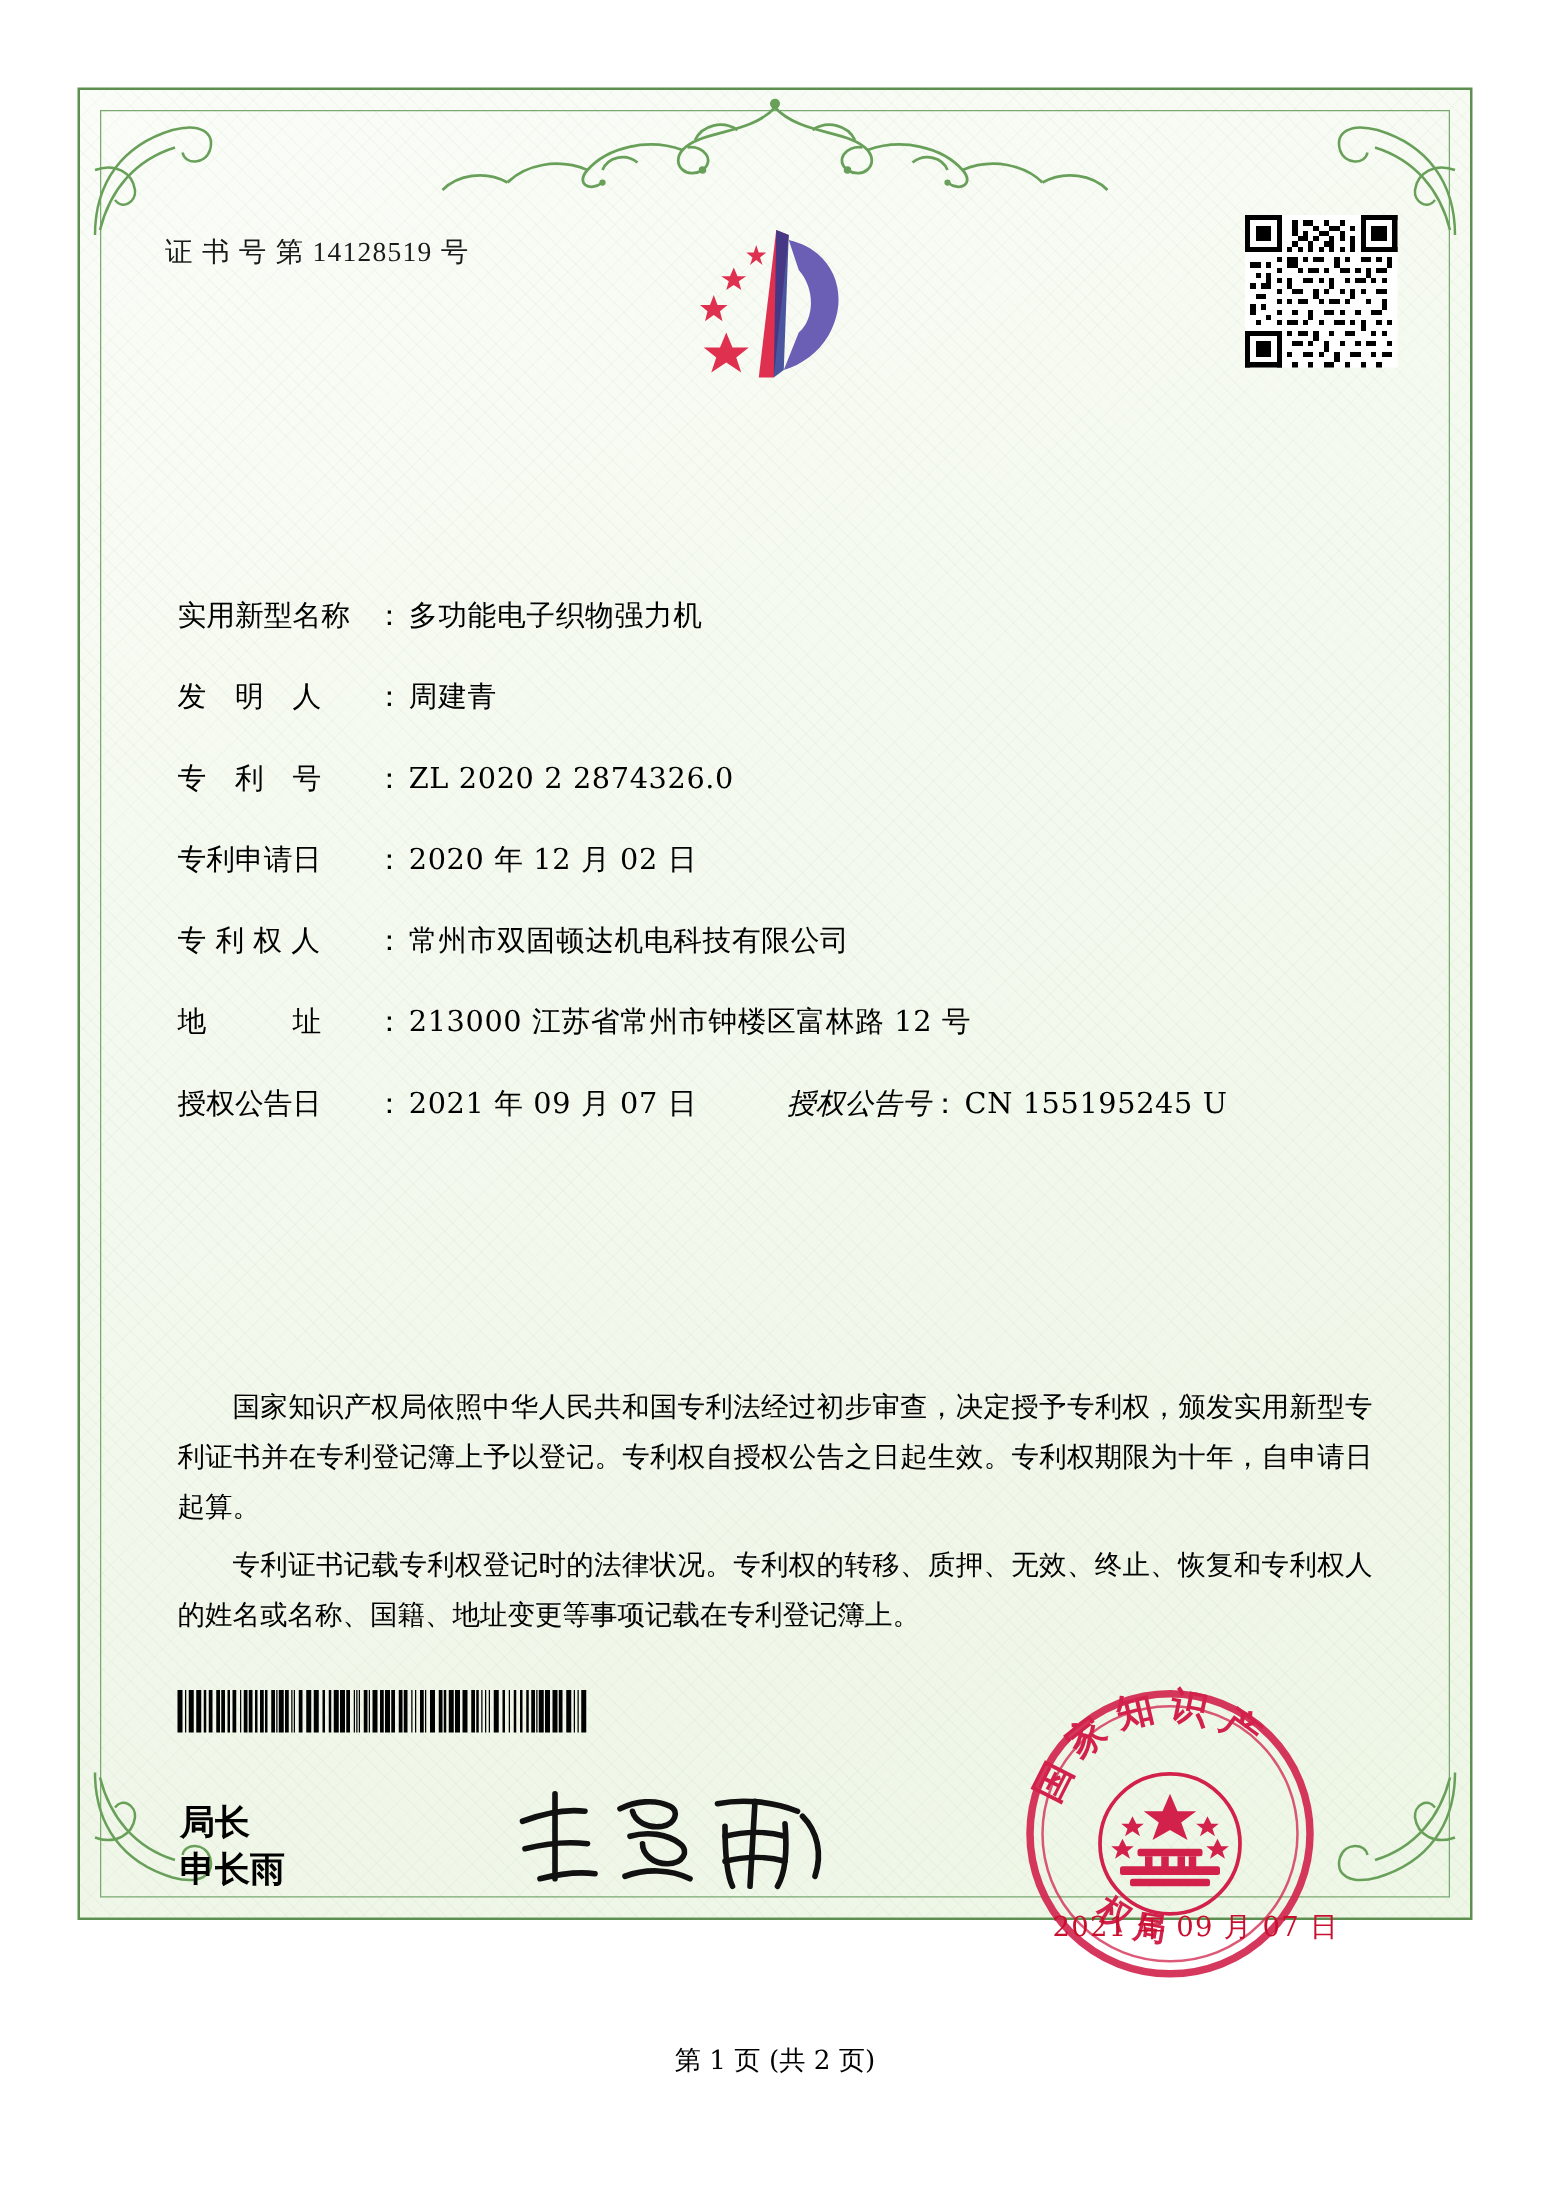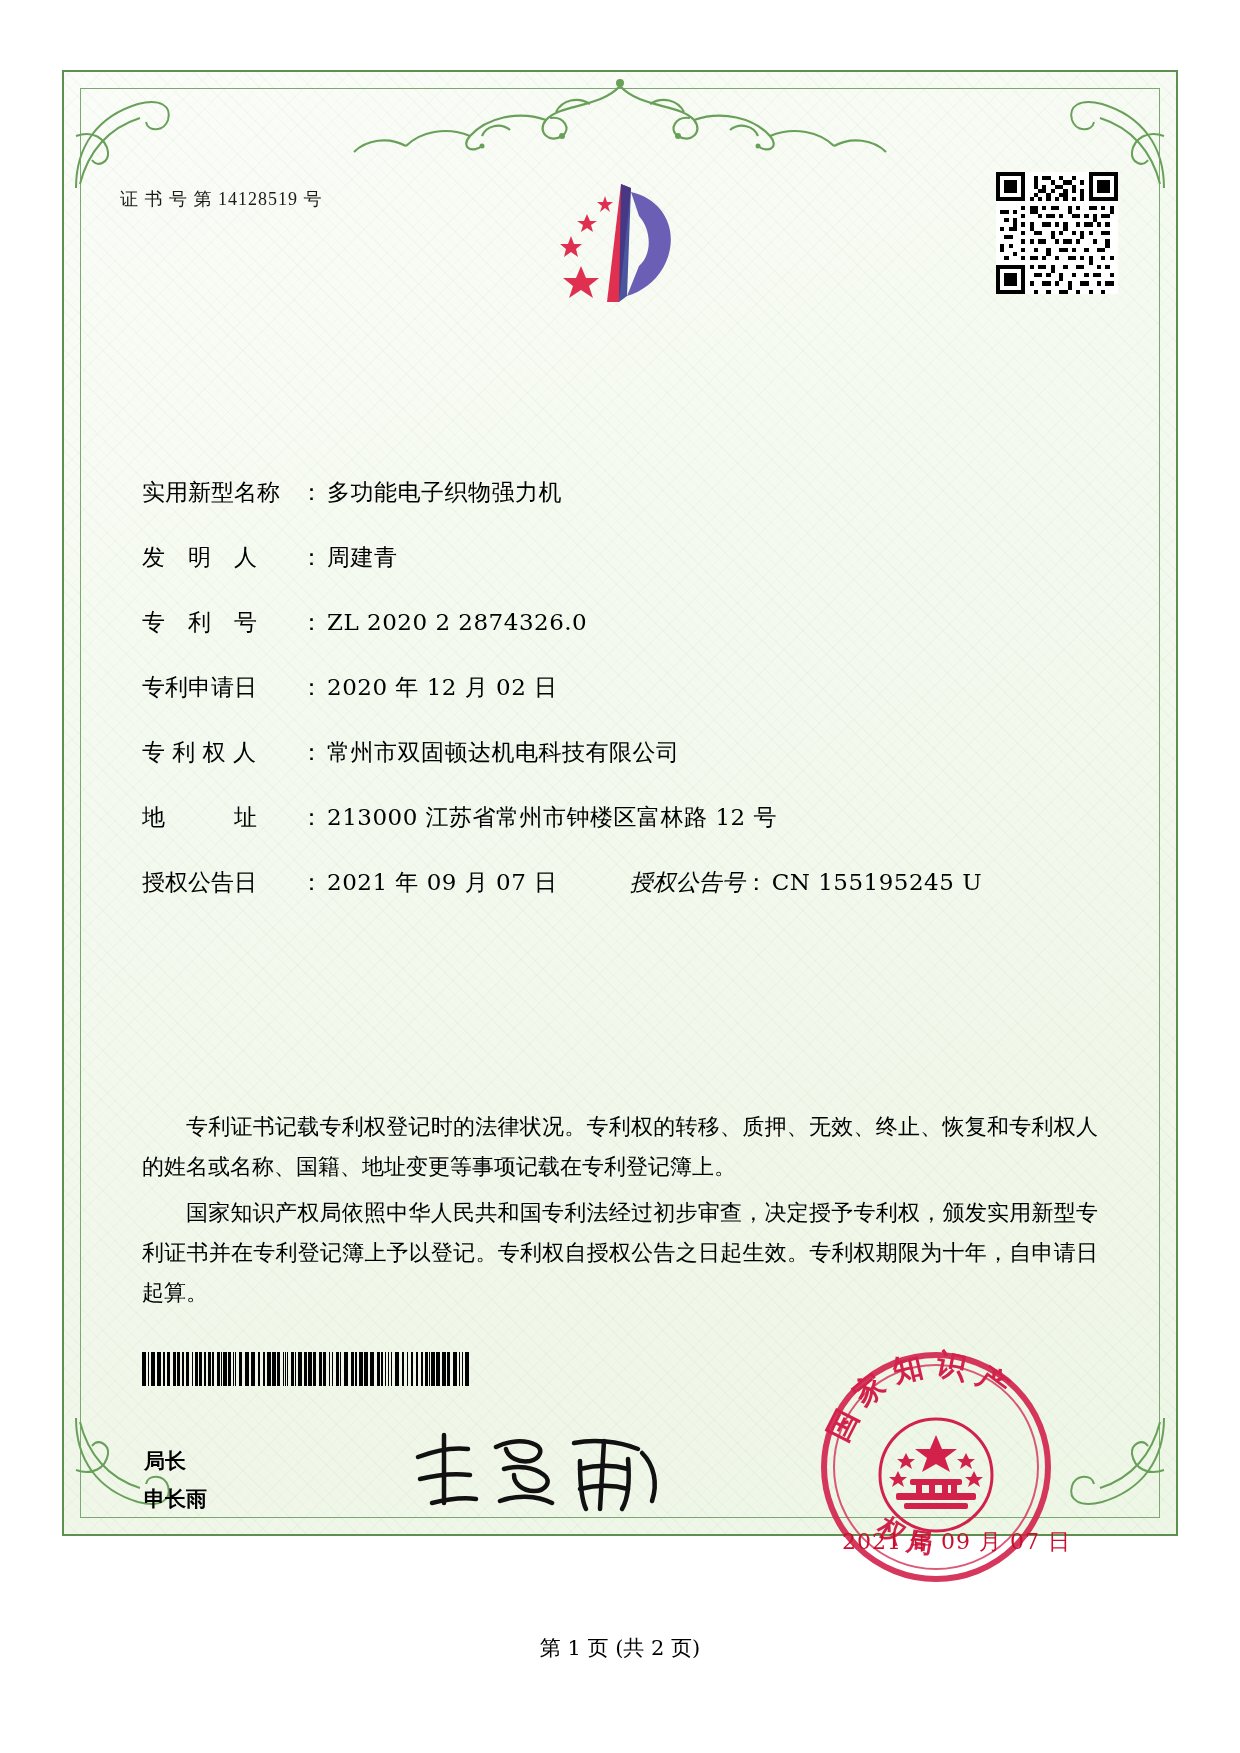--- a/index.html
+++ b/index.html
@@ -64,23 +64,23 @@
 
   .orn-top { left: 50%; transform: translateX(-50%); top: 2px; }
   .orn-tl { left: 4px; top: 4px; }
   .orn-tr { right: 4px; top: 4px; transform: scaleX(-1); }
   .orn-bl { left: 4px; bottom: 4px; transform: scaleY(-1); }
   .orn-br { right: 4px; bottom: 4px; transform: scale(-1,-1); }
 
   
   .cert-no {
     position: absolute;
-    left: 56px;
+    left: 68px;
     top: 115px;
-    font-size: 18px;
+    font-size: 22px;
     letter-spacing: 1px;
     color: #1a1a1a;
     white-space: nowrap;
   }
 
   .logo {
     position: absolute;
     left: 50%;
     transform: translateX(-50%);
     top: 98px;
@@ -174,22 +174,22 @@
     display: block;
     background: #000;
     height: 100%;
   }
 
   
   .sign-block {
     position: absolute;
     left: 80px;
     top: 1370px;
-    font-family: Liberation Serif, serif;
-    font-size: 21px;
+    font-family: Liberation Mono, monospace;
+    font-size: 28px;
     line-height: 38px;
     font-weight: bold;
     color: #000;
   }
   .signature-script {
     position: absolute;
     left: 340px;
     top: 1345px;
     width: 270px;
     height: 110px;
@@ -520,22 +520,22 @@
         <span class="field-colon">：</span>
         <span class="field-value">2021 年 09 月 07 日</span>
         <span class="field-second-label">授权公告号</span>
         <span class="field-colon">：</span>
         <span class="field-value">CN 155195245 U</span>
       </div>
 
     </div>
 
     <div class="paragraphs">
+      <p>国家知识产权局依照中华人民共和国专利法经过初步审查，决定授予专利权，颁发实用新型专利证书并在专利登记簿上予以登记。专利权自授权公告之日起生效。专利权期限为十年，自申请日起算。</p>
       <p>专利证书记载专利权登记时的法律状况。专利权的转移、质押、无效、终止、恢复和专利权人的姓名或名称、国籍、地址变更等事项记载在专利登记簿上。</p>
-      <p>国家知识产权局依照中华人民共和国专利法经过初步审查，决定授予专利权，颁发实用新型专利证书并在专利登记簿上予以登记。专利权自授权公告之日起生效。专利权期限为十年，自申请日起算。</p>
     </div>
 
     <div class="barcode">
         <i style="width: 4px; margin-right: 2px;"></i>
         <i style="width: 1px; margin-right: 2px;"></i>
         <i style="width: 4px; margin-right: 2px;"></i>
         <i style="width: 4px; margin-right: 2px;"></i>
         <i style="width: 2px; margin-right: 2px;"></i>
         <i style="width: 3px; margin-right: 3px;"></i>
         <i style="width: 3px; margin-right: 1px;"></i>

